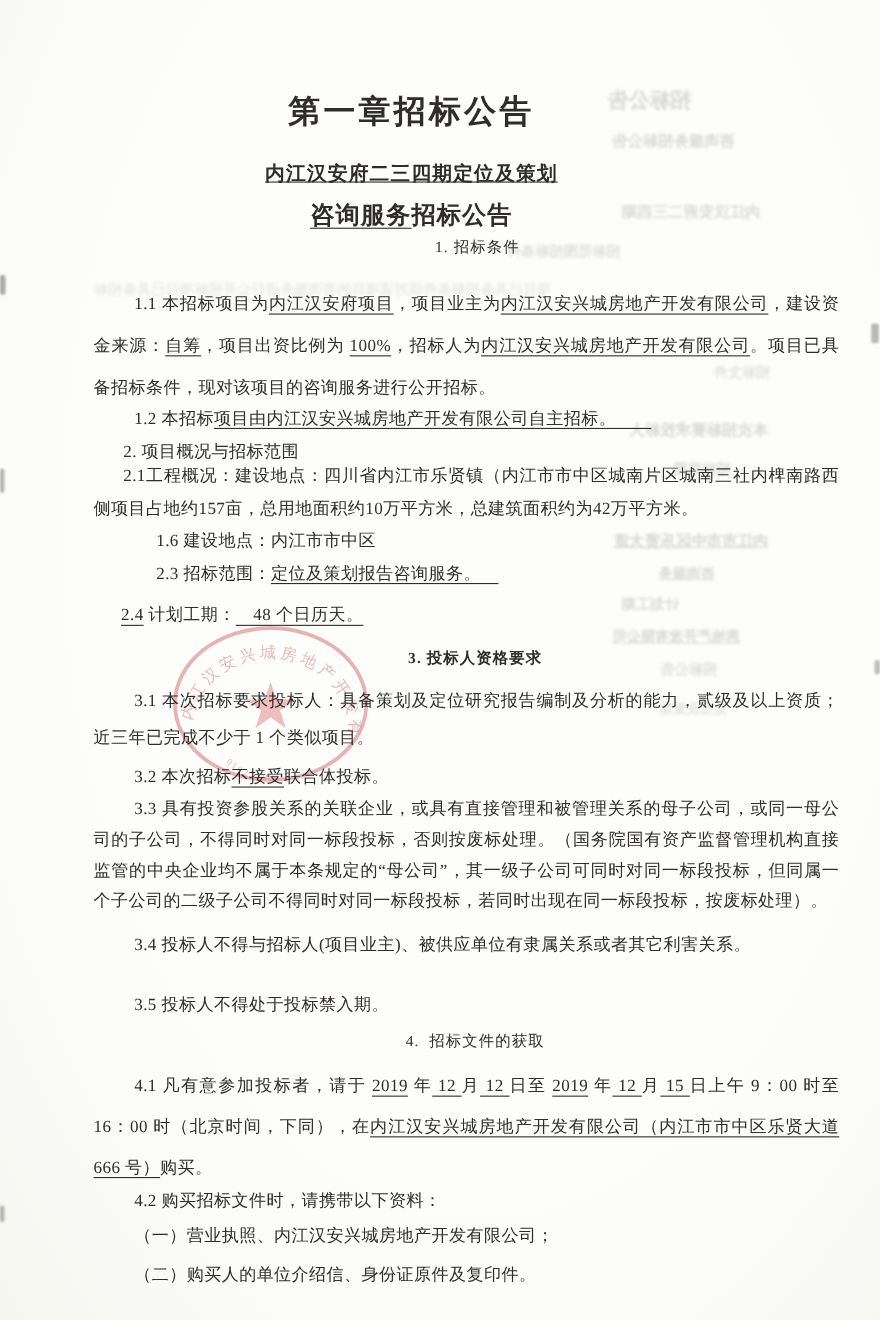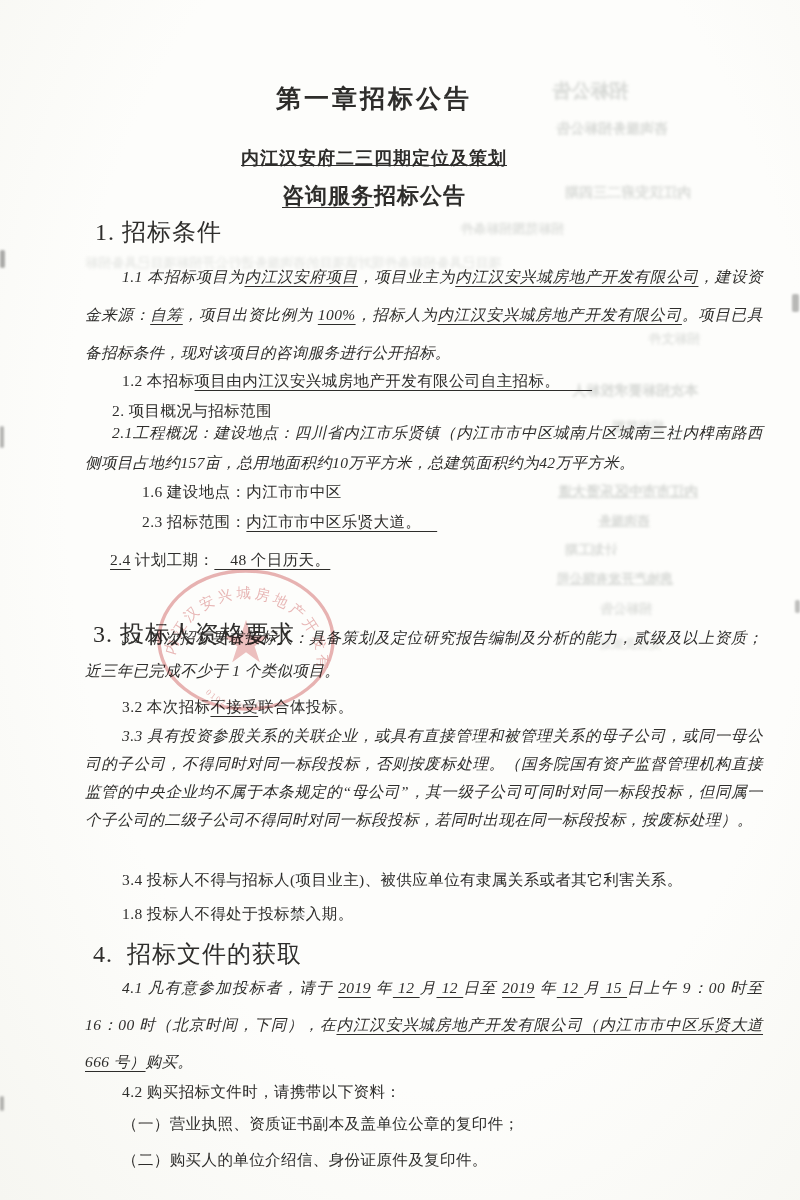--- a/index.html
+++ b/index.html
@@ -8,42 +8,42 @@
     position:relative;
     width:800px;height:1200px;
     margin:0 auto;
     background:radial-gradient(ellipse at 55% 40%, #fdfdfb 60%, #f6f6f1 100%);
     overflow:hidden;
     font-family:"Liberation Serif","DejaVu Serif",serif;
     color:#2e2d2b;
   }
   .content{position:absolute;left:85px;top:0;width:678px;}
   .titleblock{position:absolute;width:678px;text-align:center;transform:translateX(-50px);}
-  .chapter{top:82px;font-size:25px;font-weight:700;letter-spacing:3px;}
+  .chapter{top:82px;font-size:29px;font-weight:700;letter-spacing:3px;}
   .sub1{top:146px;font-size:18px;font-weight:700;letter-spacing:1px;text-decoration:underline;}
   .sub2{top:181px;font-size:22px;font-weight:700;letter-spacing:1px;}
   .p{position:absolute;width:678px;font-size:15.5px;letter-spacing:.4px;
      filter:blur(.28px);}
-  .just{text-align:justify;text-align-last:left;font-style:italic;}
-  .h-big{font-size:24px;letter-spacing:1px;}
+  .just{text-align:justify;text-align-last:left;}
+  .h-big{font-size:14px;letter-spacing:1px;text-align:center;}
   .u{text-decoration:underline;text-underline-offset:4px;text-decoration-thickness:1px;}
   
   #h1{top:216px;padding-left:10px;}
   #p11{top:258px;line-height:38px;text-indent:37px;}
   #p12{top:362px;line-height:38px;padding-left:37px;}
   #h2{top:400px;padding-left:27px;line-height:22px;}
   #p21{top:418px;line-height:30px;text-indent:27px;}
   #p22{top:481px;line-height:22px;padding-left:57px;}
   #p23{top:511px;line-height:22px;padding-left:57px;}
   #p24{top:549px;line-height:22px;padding-left:25px;}
-  #h3{top:618px;padding-left:8px;}
+  #h3{top:590px;padding-left:8px;font-weight:bold;}
   #p31{top:621px;line-height:33px;text-indent:37px;}
   #p32{top:690px;line-height:33px;padding-left:37px;}
   #p33{top:722px;line-height:28px;text-indent:37px;}
-  #p34{top:868px;line-height:24px;padding-left:37px;}
+  #p34{top:848px;line-height:24px;padding-left:37px;}
   #p35{top:902px;line-height:24px;padding-left:37px;}
   #h4{top:938px;padding-left:8px;}
   #p41{top:969px;line-height:37px;text-indent:37px;}
   #p42{top:1080px;line-height:24px;padding-left:37px;font-family:Liberation Serif, serif;}
   #pl1{top:1112px;line-height:24px;padding-left:37px;}
   #pl2{top:1148px;line-height:24px;padding-left:37px;}
   
   .bleed{position:absolute;color:#9ba09b;transform:scaleX(-1);filter:blur(1.6px);
          white-space:nowrap;font-weight:700;pointer-events:none;}
   .bleed.ul{text-decoration:underline;}
@@ -84,34 +84,34 @@
     <div class="titleblock sub1">内江汉安府二三四期定位及策划</div>
     <div class="titleblock sub2"><span class="u">咨询服务</span><span>招标公告</span></div>
 
     <div class="p h-big" id="h1"><span>1. 招标条件</span></div>
     <div class="p just" id="p11"><span>1.1 本招标项目为</span><span class="u">内江汉安府项目</span><span>，项目业主为</span><span class="u">内江汉安兴城房地产开发有限公司</span><span>，建设资金来源：</span><span class="u">自筹</span><span>，项目出资比例为 </span><span class="u">100%</span><span>，招标人为</span><span class="u">内江汉安兴城房地产开发有限公司</span><span>。项目已具备招标条件，现对该项目的咨询服务进行公开招标。</span></div>
     <div class="p" id="p12"><span>1.2 本招标</span><span class="u">项目由内江汉安兴城房地产开发有限公司自主招标。　　</span></div>
 
     <div class="p" id="h2"><span>2. 项目概况与招标范围</span></div>
     <div class="p just" id="p21"><span>2.1工程概况：建设地点：四川省内江市乐贤镇（内江市市中区城南片区城南三社内椑南路西侧项目占地约157亩，总用地面积约10万平方米，总建筑面积约为42万平方米。</span></div>
     <div class="p" id="p22"><span>1.6 建设地点：内江市市中区</span></div>
-    <div class="p" id="p23"><span>2.3 招标范围：</span><span class="u">内江市市中区乐贤大道。　</span></div>
+    <div class="p" id="p23"><span>2.3 招标范围：</span><span class="u">定位及策划报告咨询服务。　</span></div>
     <div class="p" id="p24"><span class="u">2.4</span><span> 计划工期：</span><span class="u">　48 个日历天。</span></div>
 
     <div class="p h-big" id="h3"><span>3. 投标人资格要求</span></div>
     <div class="p just" id="p31"><span>3.1 本次招标要求投标人：具备策划及定位研究报告编制及分析的能力，贰级及以上资质；近三年已完成不少于 1 个类似项目。</span></div>
     <div class="p" id="p32"><span>3.2 本次招标</span><span class="u">不接受</span><span>联合体投标。</span></div>
     <div class="p just" id="p33"><span>3.3 具有投资参股关系的关联企业，或具有直接管理和被管理关系的母子公司，或同一母公司的子公司，不得同时对同一标段投标，否则按废标处理。（国务院国有资产监督管理机构直接监管的中央企业均不属于本条规定的“母公司”，其一级子公司可同时对同一标段投标，但同属一个子公司的二级子公司不得同时对同一标段投标，若同时出现在同一标段投标，按废标处理）。</span></div>
     <div class="p" id="p34"><span>3.4 投标人不得与招标人(项目业主)、被供应单位有隶属关系或者其它利害关系。</span></div>
-    <div class="p" id="p35"><span>1.8 投标人不得处于投标禁入期。</span></div>
+    <div class="p" id="p35"><span>3.5 投标人不得处于投标禁入期。</span></div>
 
     <div class="p h-big" id="h4"><span>4.&nbsp; 招标文件的获取</span></div>
     <div class="p just" id="p41"><span>4.1 凡有意参加投标者，请于 </span><span class="u">2019</span><span> 年</span><span class="u"> 12 </span><span>月</span><span class="u"> 12 </span><span>日至 </span><span class="u">2019</span><span> 年</span><span class="u"> 12 </span><span>月</span><span class="u"> 15 </span><span>日上午 9：00 时至 16：00 时（北京时间，下同），在</span><span class="u">内江汉安兴城房地产开发有限公司（内江市市中区乐贤大道 666 号）</span><span>购买。</span></div>
     <div class="p" id="p42"><span>4.2 购买招标文件时，请携带以下资料：</span></div>
-    <div class="p" id="pl1"><span>（一）营业执照、资质证书副本及盖单位公章的复印件；</span></div>
+    <div class="p" id="pl1"><span>（一）营业执照、内江汉安兴城房地产开发有限公司；</span></div>
     <div class="p" id="pl2"><span>（二）购买人的单位介绍信、身份证原件及复印件。</span></div>
   </div>
 
   <svg class="stamp" viewBox="0 0 188 148">
     <defs>
       <path id="ringPath" d="M 22,96 A 72,66 0 1 1 166,96" fill="none"></path>
       <path id="serialPath" d="M 48,118 A 52,44 0 0 0 140,118" fill="none"></path>
     </defs>
     <ellipse cx="94" cy="72" rx="87" ry="69" fill="none" stroke="#d98181" stroke-width="3.4" opacity=".85"></ellipse>
     <text x="94" y="94" text-anchor="middle" font-size="58" fill="#e09090" opacity=".8">★</text>

